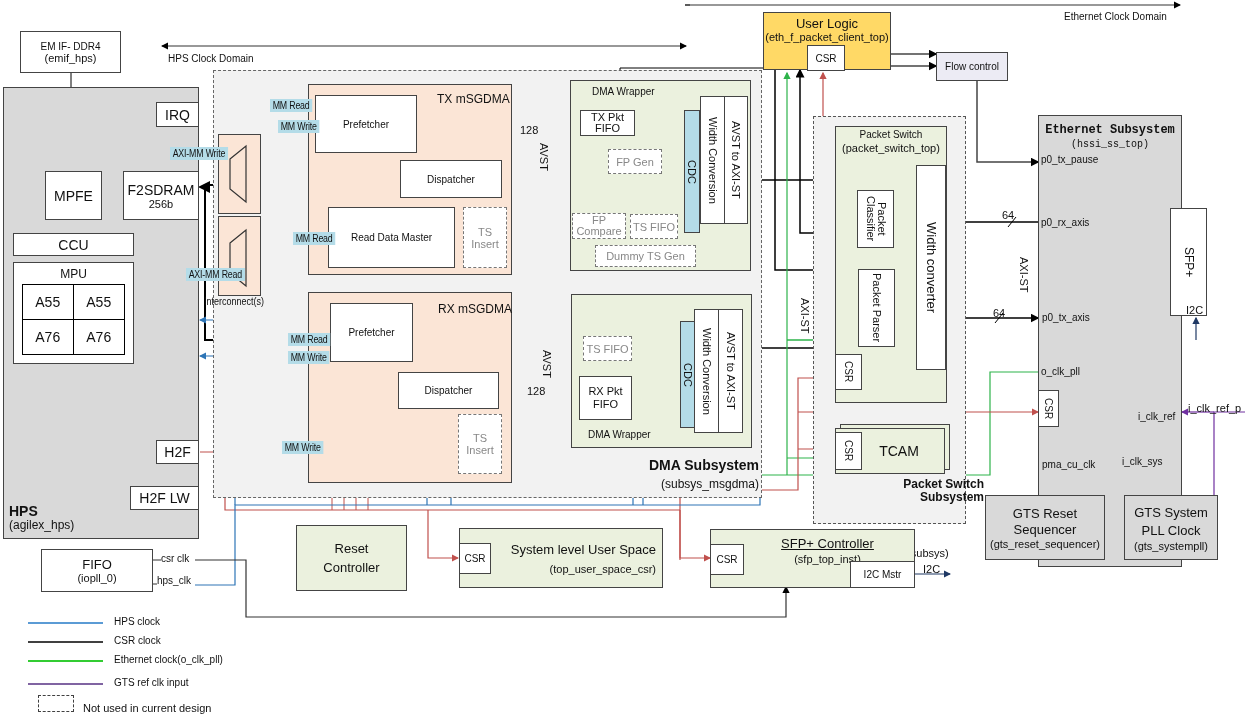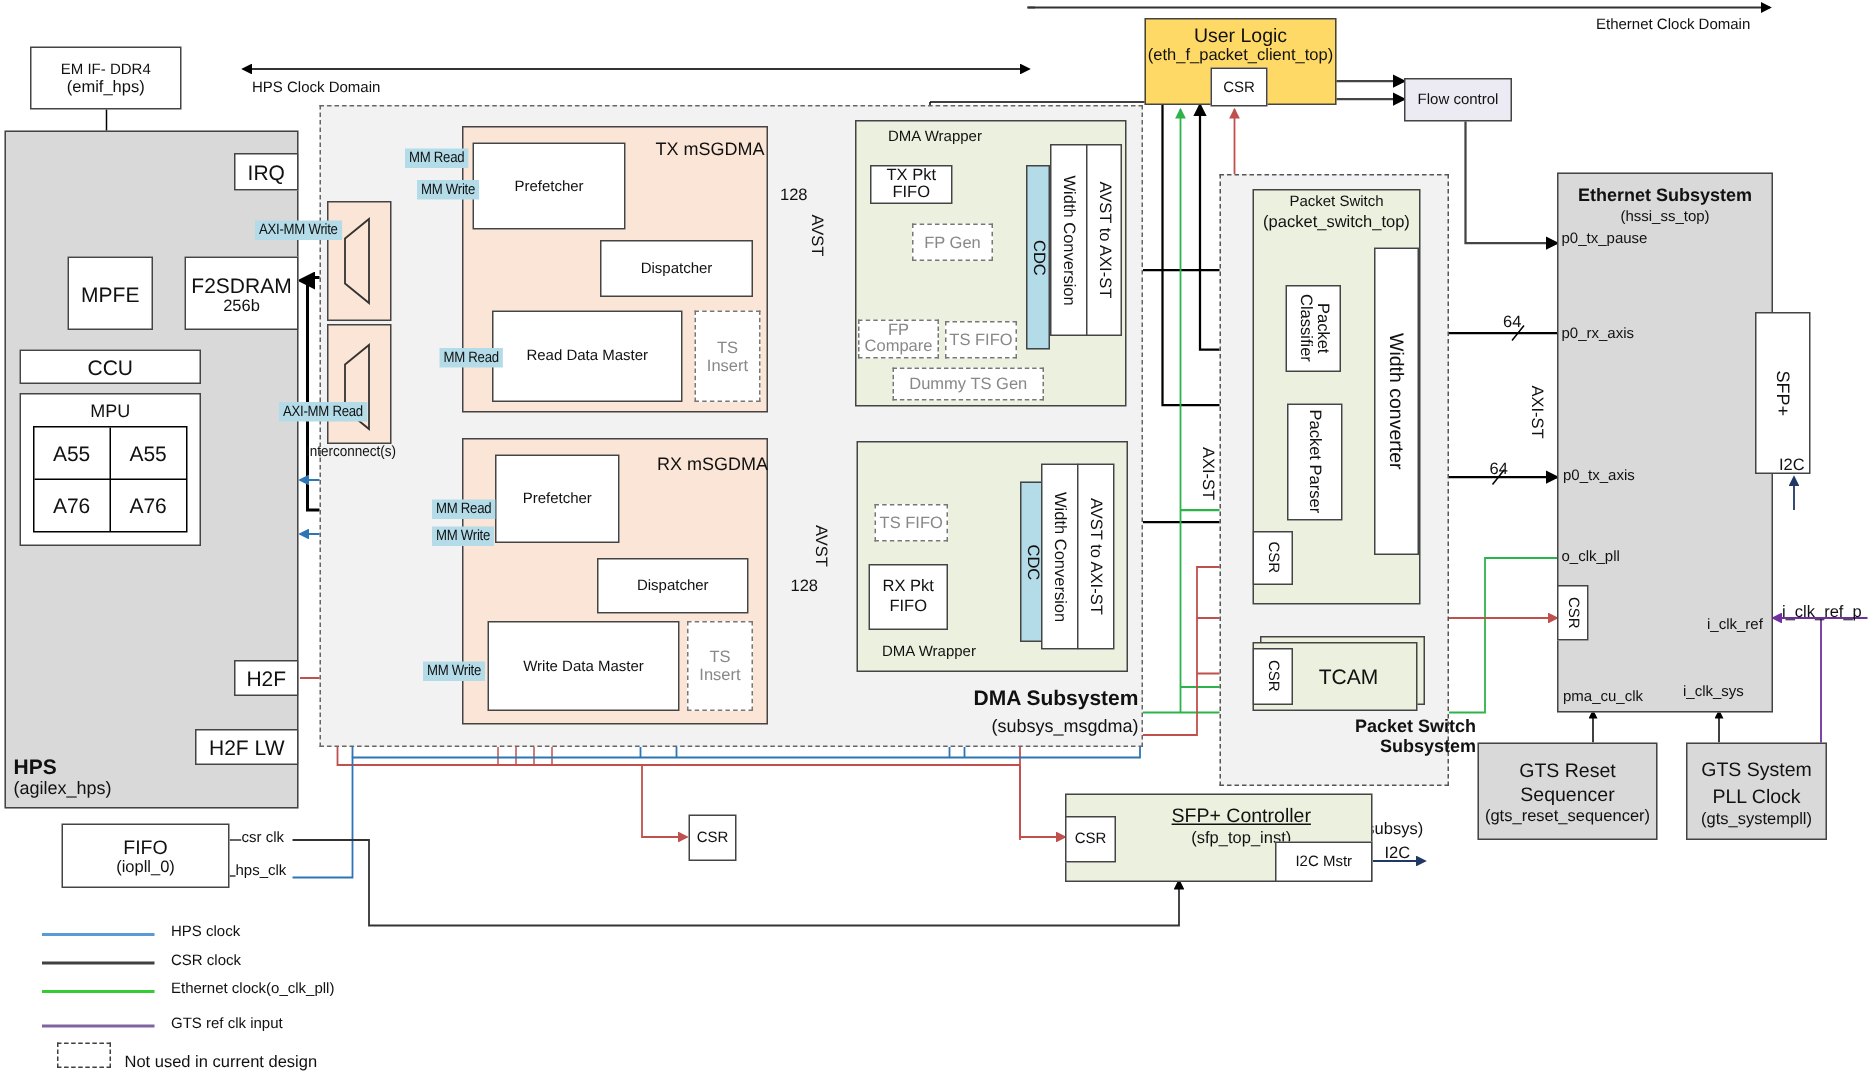--- a/index.html
+++ b/index.html
@@ -222,23 +222,20 @@
   <div class="tag" style="left:293px;top:232px;">MM Read</div>
 
   <div class="box peach" style="left:308px;top:292px;width:204px;height:191px;"></div>
   <div class="lbl t12" style="left:438px;top:302px;">RX mSGDMA</div>
   <div class="box small" style="left:330px;top:303px;width:83px;height:59px;">
       <span>Prefetcher</span>
     </div>
   <div class="box small" style="left:398px;top:372px;width:101px;height:37px;">
       <span>Dispatcher</span>
     </div>
-  <div class="box small" style="left:325px;top:414px;width:128px;height:60px;">
-      <span>Write Data Master</span>
-    </div>
   <div class="box dashedgrey tiny" style="left:458px;top:414px;width:44px;height:60px;">
       <span>TS Insert</span>
     </div>
   <div class="tag" style="left:288px;top:333px;">MM Read</div>
   <div class="tag" style="left:288px;top:351px;">MM Write</div>
   <div class="tag" style="left:282px;top:441px;">MM Write</div>
 
   <div class="lbl tiny" style="left:520px;top:124px;">128</div>
   <div class="lbl tiny vert" style="left:538px;top:143px;">AVST</div>
   <div class="lbl tiny" style="left:527px;top:385px;">128</div>
@@ -322,21 +319,21 @@
   <div class="box green" style="left:840px;top:424px;width:110px;height:46px;"></div>
   <div class="box green t14" style="left:835px;top:428px;width:110px;height:46px;">
       <span style="margin-left:18px;">TCAM</span>
     </div>
   <div class="box small" style="left:835px;top:432px;width:27px;height:38px;">
       <span class="vert">CSR</span>
     </div>
   <div class="lbl t12 b" style="left:864px;top:478px;width:120px;text-align:right;white-space:normal;line-height:13px;">Packet Switch Subsystem</div>
   <div class="lbl tiny" style="left:832px;top:507px;margin-top:40px;">(packet_switch_subsys)</div>
 
-  <div class="box grey" style="left:1038px;top:115px;width:144px;height:360px;justify-content:flex-start;">
+  <div class="box grey" style="left:1038px;top:115px;width:144px;height:452px;justify-content:flex-start;font-family:Liberation Mono, monospace;">
     <div class="t12 b" style="margin-top:7px;">Ethernet Subsystem</div>
     <div class="small" style="margin-top:2px;">(hssi_ss_top)</div>
   </div>
   <div class="lbl small" style="left:1041px;top:154px;">p0_tx_pause</div>
   <div class="lbl small" style="left:1041px;top:217px;">p0_rx_axis</div>
   <div class="lbl small" style="left:1042px;top:312px;">p0_tx_axis</div>
   <div class="lbl small" style="left:1041px;top:366px;">o_clk_pll</div>
   <div class="lbl small" style="left:1138px;top:411px;">i_clk_ref</div>
   <div class="lbl small" style="left:1042px;top:459px;">pma_cu_clk</div>
   <div class="lbl small" style="left:1122px;top:456px;">i_clk_sys</div>
@@ -365,21 +362,28 @@
     <div class="t13">FIFO</div>
     <div class="tiny">(iopll_0)</div>
   </div>
   <svg width="10" height="40" style="position:absolute;left:153px;top:555px;">
       <line x1="0" y1="5" x2="8" y2="5" stroke="#333"></line>
       <line x1="0" y1="29" x2="8" y2="29" stroke="#333"></line>
     </svg>
   <div class="lbl small" style="left:161px;top:553px;background:#fff;">csr clk</div>
   <div class="lbl small" style="left:157px;top:575px;background:#fff;">hps_clk</div>
 
-
+  <div class="box green t13" style="left:296px;top:525px;width:111px;height:66px;">
+      <span style="width:80px;line-height:19px;">Reset Controller</span>
+    </div>
+
+  <div class="box green" style="left:459px;top:528px;width:204px;height:60px;align-items:flex-end;padding-right:6px;">
+    <div class="t13">System level User Space</div>
+    <div class="tiny" style="margin-top:6px;">(top_user_space_csr)</div>
+  </div>
   <div class="box small" style="left:459px;top:543px;width:32px;height:31px;">
       <span>CSR</span>
     </div>
 
   <div class="box green" style="left:710px;top:529px;width:205px;height:59px;justify-content:flex-start;padding-left:30px;">
     <div class="t13" style="margin-top:6px;text-decoration:underline;">SFP+ Controller</div>
     <div class="tiny" style="margin-top:2px;">(sfp_top_inst)</div>
   </div>
   <div class="box small" style="left:710px;top:544px;width:34px;height:31px;">
       <span>CSR</span>

